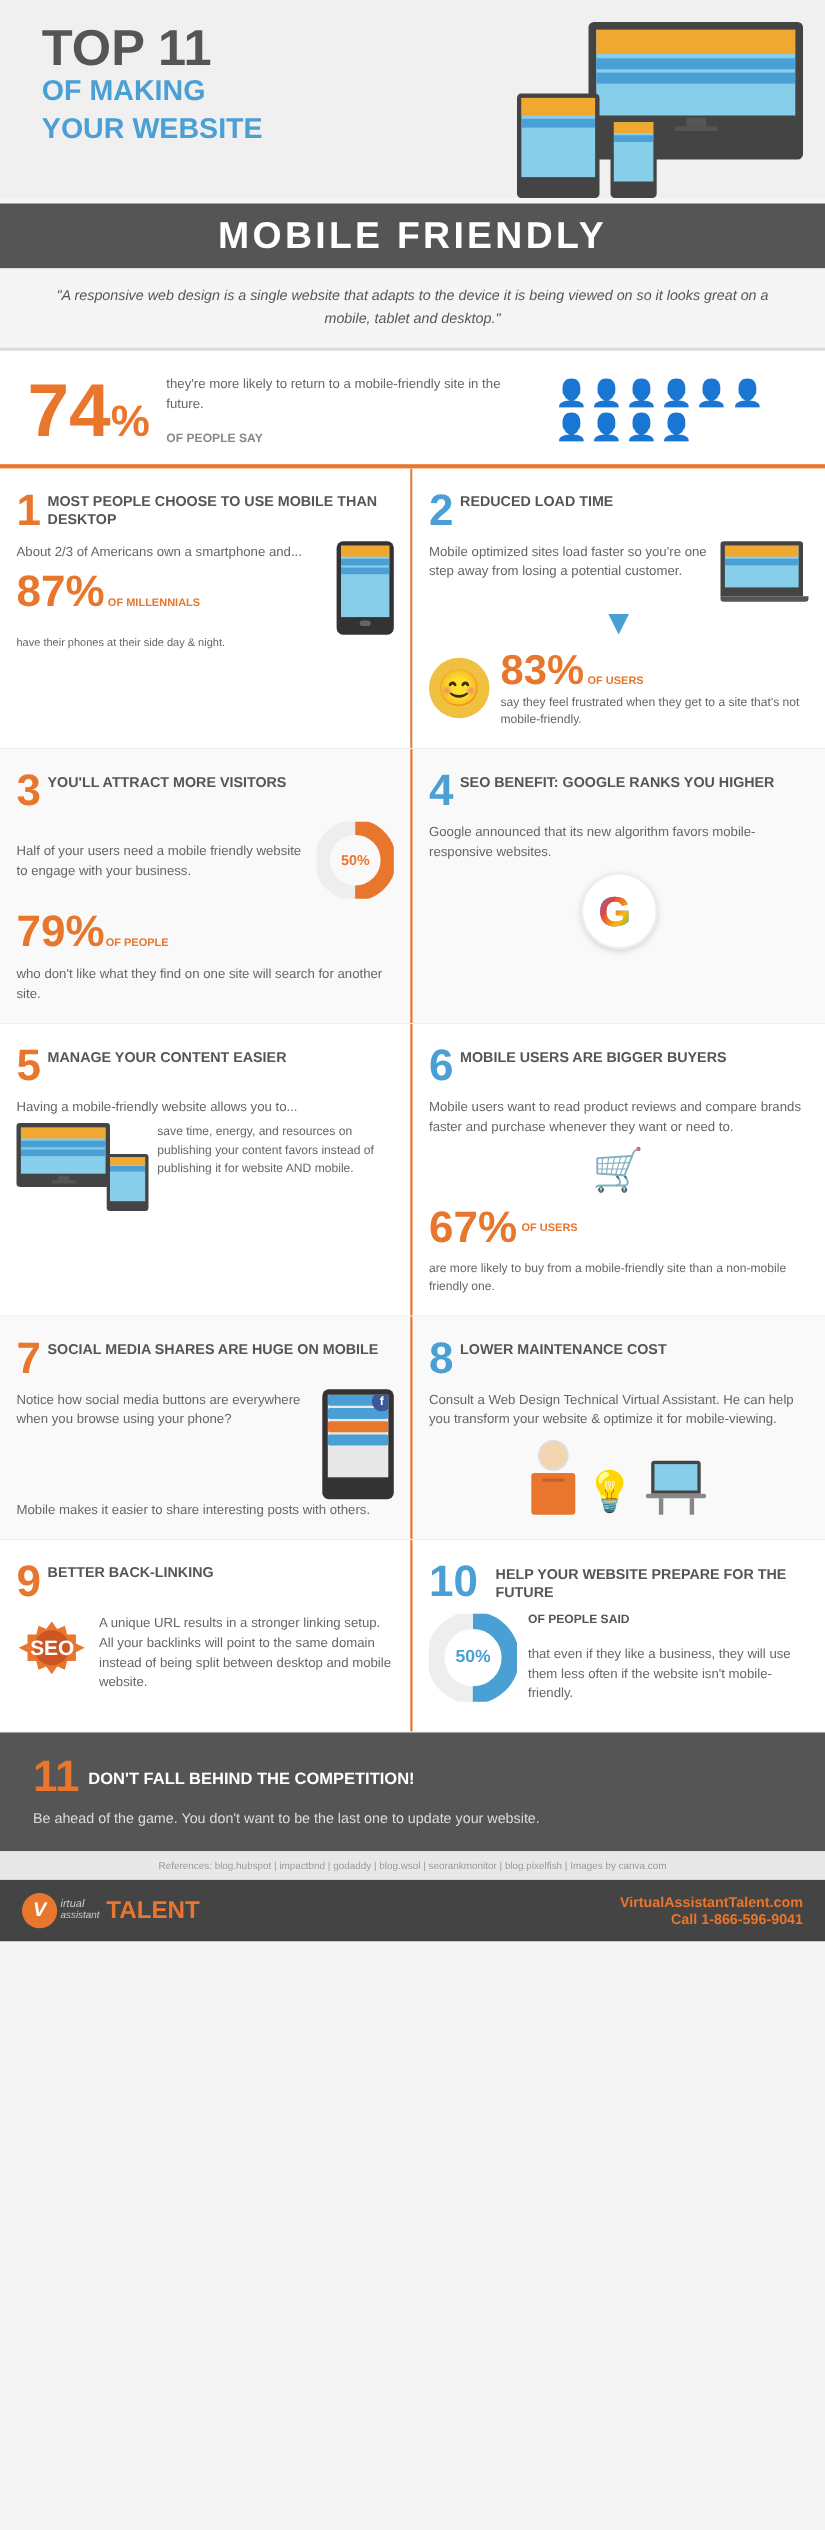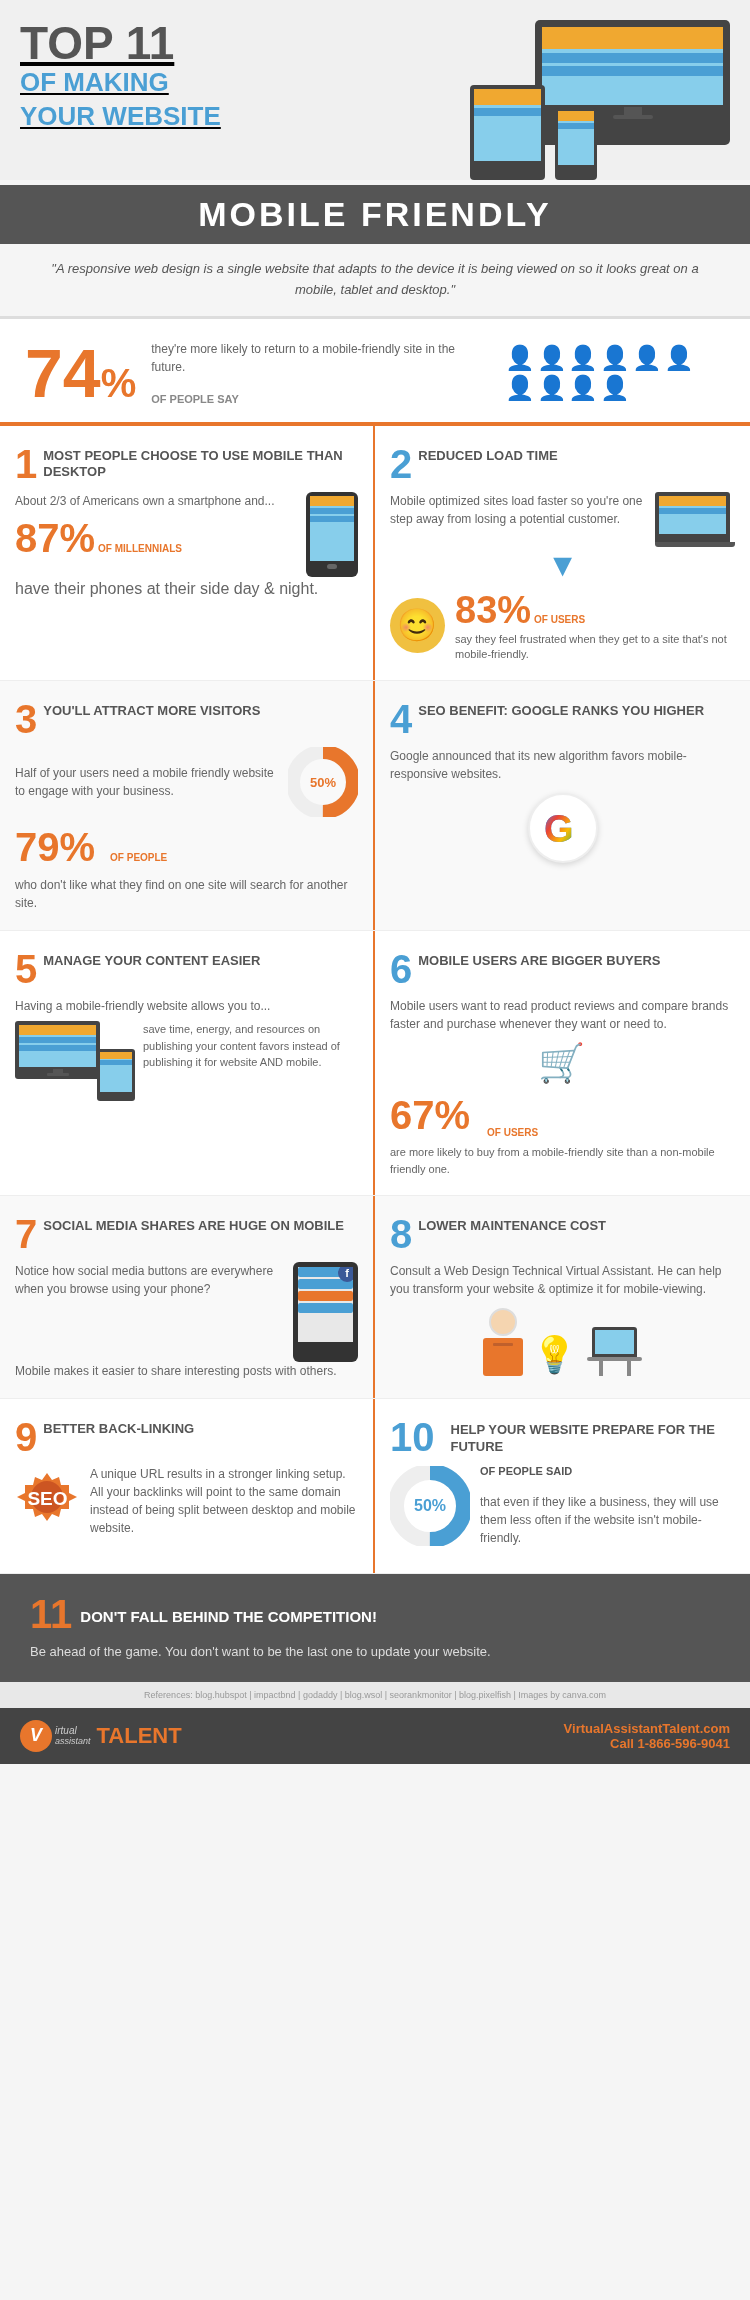--- a/index.html
+++ b/index.html
@@ -23,21 +23,21 @@
     .device-img {
       width: 260px;
       height: 160px;
       position: relative;
       flex-shrink: 0;
     }
   </style>
 </head>
 <body>
 
-<div class="header" style="background:#f0f0f0; padding: 20px 20px 0 20px; text-decoration: underline;">
+<div class="header" style="background:#f0f0f0; padding: 20px 20px 0 38px;">
   <div class="header-text">
     <div style="font-size:46px; font-weight:900; color:#555; line-height:1; text-transform:uppercase;">TOP 11</div>
     <div style="font-size:26px; font-weight:700; color:#4a9fd4; text-transform:uppercase; line-height:1.3;">OF MAKING</div>
     <div style="font-size:26px; font-weight:700; color:#4a9fd4; text-transform:uppercase; line-height:1.3;">YOUR WEBSITE</div>
   </div>
 
   <div class="device-img">
 
     <div style="position:absolute; top:0; right:0; width:195px; height:125px; background:#444; border-radius:5px; padding:7px;">
       <div style="width:100%; height:78px; background:#87ceeb; overflow:hidden;">
@@ -111,21 +111,21 @@
         <div style="height:6px; background:#4a9fd4; margin-top:2px;"></div>
         <div style="height:6px; background:#4a9fd4; margin-top:2px;"></div>
       </div>
       <div style="width:10px; height:5px; background:#666; border-radius:3px; margin:3px auto 0;"></div>
     </div>
     <p style="font-size:12px; color:#666; line-height:1.5; margin-bottom:6px;">About 2/3 of Americans own a smartphone and...</p>
     <div style="display:flex; align-items:baseline; gap:3px; margin:6px 0;">
       <span style="font-size:40px; font-weight:900; color:#e8762c;">87%</span>
       <span style="font-size:10px; font-weight:700; color:#e8762c; text-transform:uppercase;">OF MILLENNIALS</span>
     </div>
-    <p style="font-size:16px; color:#666; line-height:1.5; clear:both;">have their phones at their side day &amp; night.</p>
+    <p style="font-size:10px; color:#666; line-height:1.5; clear:both;">have their phones at their side day &amp; night.</p>
   </div>
 
   <div style="padding:18px 15px; background:white;">
     <div style="display:flex; align-items:flex-start; gap:6px; margin-bottom:8px;">
       <span style="font-size:40px; font-weight:900; color:#4a9fd4; line-height:1;">2</span>
       <span style="font-size:13px; font-weight:900; color:#555; text-transform:uppercase; line-height:1.3; padding-top:4px;">REDUCED LOAD TIME</span>
     </div>
 
     <div style="float:right; margin-left:5px;">
       <div style="width:75px; height:50px; background:#444; border-radius:3px 3px 0 0; padding:4px;">
@@ -164,21 +164,21 @@
       <p style="font-size:12px; color:#666; line-height:1.5; flex:1;">Half of your users need a mobile friendly website to engage with your business.</p>
 
       <div style="position:relative; width:70px; height:70px; flex-shrink:0;">
         <svg width="70" height="70" viewBox="0 0 70 70">
           <circle cx="35" cy="35" r="30" fill="none" stroke="#eee" stroke-width="14"></circle>
           <circle cx="35" cy="35" r="30" fill="none" stroke="#e8762c" stroke-width="14" stroke-dasharray="94.25 94.25" stroke-dashoffset="0" transform="rotate(-90 35 35)"></circle>
         </svg>
         <div style="position:absolute; top:50%; left:50%; transform:translate(-50%,-50%); font-size:13px; font-weight:900; color:#e8762c;">50%</div>
       </div>
     </div>
-    <div style="display:flex; align-items:baseline; gap:15px; margin:6px 0;">
+    <div style="display:flex; align-items:baseline; gap:1px; margin:6px 0;">
       <span style="font-size:40px; font-weight:900; color:#e8762c;">79%</span>
       <span style="font-size:10px; font-weight:700; color:#e8762c; text-transform:uppercase;">OF PEOPLE</span>
     </div>
     <p style="font-size:12px; color:#666; line-height:1.5;">who don't like what they find on one site will search for another site.</p>
   </div>
 
   <div style="padding:18px 15px;">
     <div style="display:flex; align-items:flex-start; gap:6px; margin-bottom:8px;">
       <span style="font-size:40px; font-weight:900; color:#4a9fd4; line-height:1;">4</span>
       <span style="font-size:13px; font-weight:900; color:#555; text-transform:uppercase; line-height:1.3; padding-top:4px;">SEO BENEFIT: GOOGLE RANKS YOU HIGHER</span>
@@ -236,21 +236,21 @@
   </div>
 
   <div style="padding:18px 15px;">
     <div style="display:flex; align-items:flex-start; gap:6px; margin-bottom:8px;">
       <span style="font-size:40px; font-weight:900; color:#4a9fd4; line-height:1;">6</span>
       <span style="font-size:13px; font-weight:900; color:#555; text-transform:uppercase; line-height:1.3; padding-top:4px;">MOBILE USERS ARE BIGGER BUYERS</span>
     </div>
     <p style="font-size:12px; color:#666; line-height:1.5; margin-bottom:8px;">Mobile users want to read product reviews and compare brands faster and purchase whenever they want or need to.</p>
 
     <div style="font-size:38px; color:#4a9fd4; text-align:center; margin:8px 0;">🛒</div>
-    <div style="display:flex; align-items:flex-end; gap:17px; margin:6px 0;">
+    <div style="display:flex; align-items:center; gap:4px; margin:6px 0;">
       <span style="font-size:40px; font-weight:900; color:#e8762c;">67%</span>
       <span style="font-size:10px; font-weight:700; color:#e8762c; text-transform:uppercase;">OF USERS</span>
     </div>
     <p style="font-size:11px; color:#666; line-height:1.5;">are more likely to buy from a mobile-friendly site than a non-mobile friendly one.</p>
   </div>
 </div>
 
 <div style="display:grid; grid-template-columns:1fr 1fr; border-bottom:1px solid #eee; background:#f9f9f9;">
 
   <div style="padding:18px 15px; border-right:2px solid #e8762c;">

